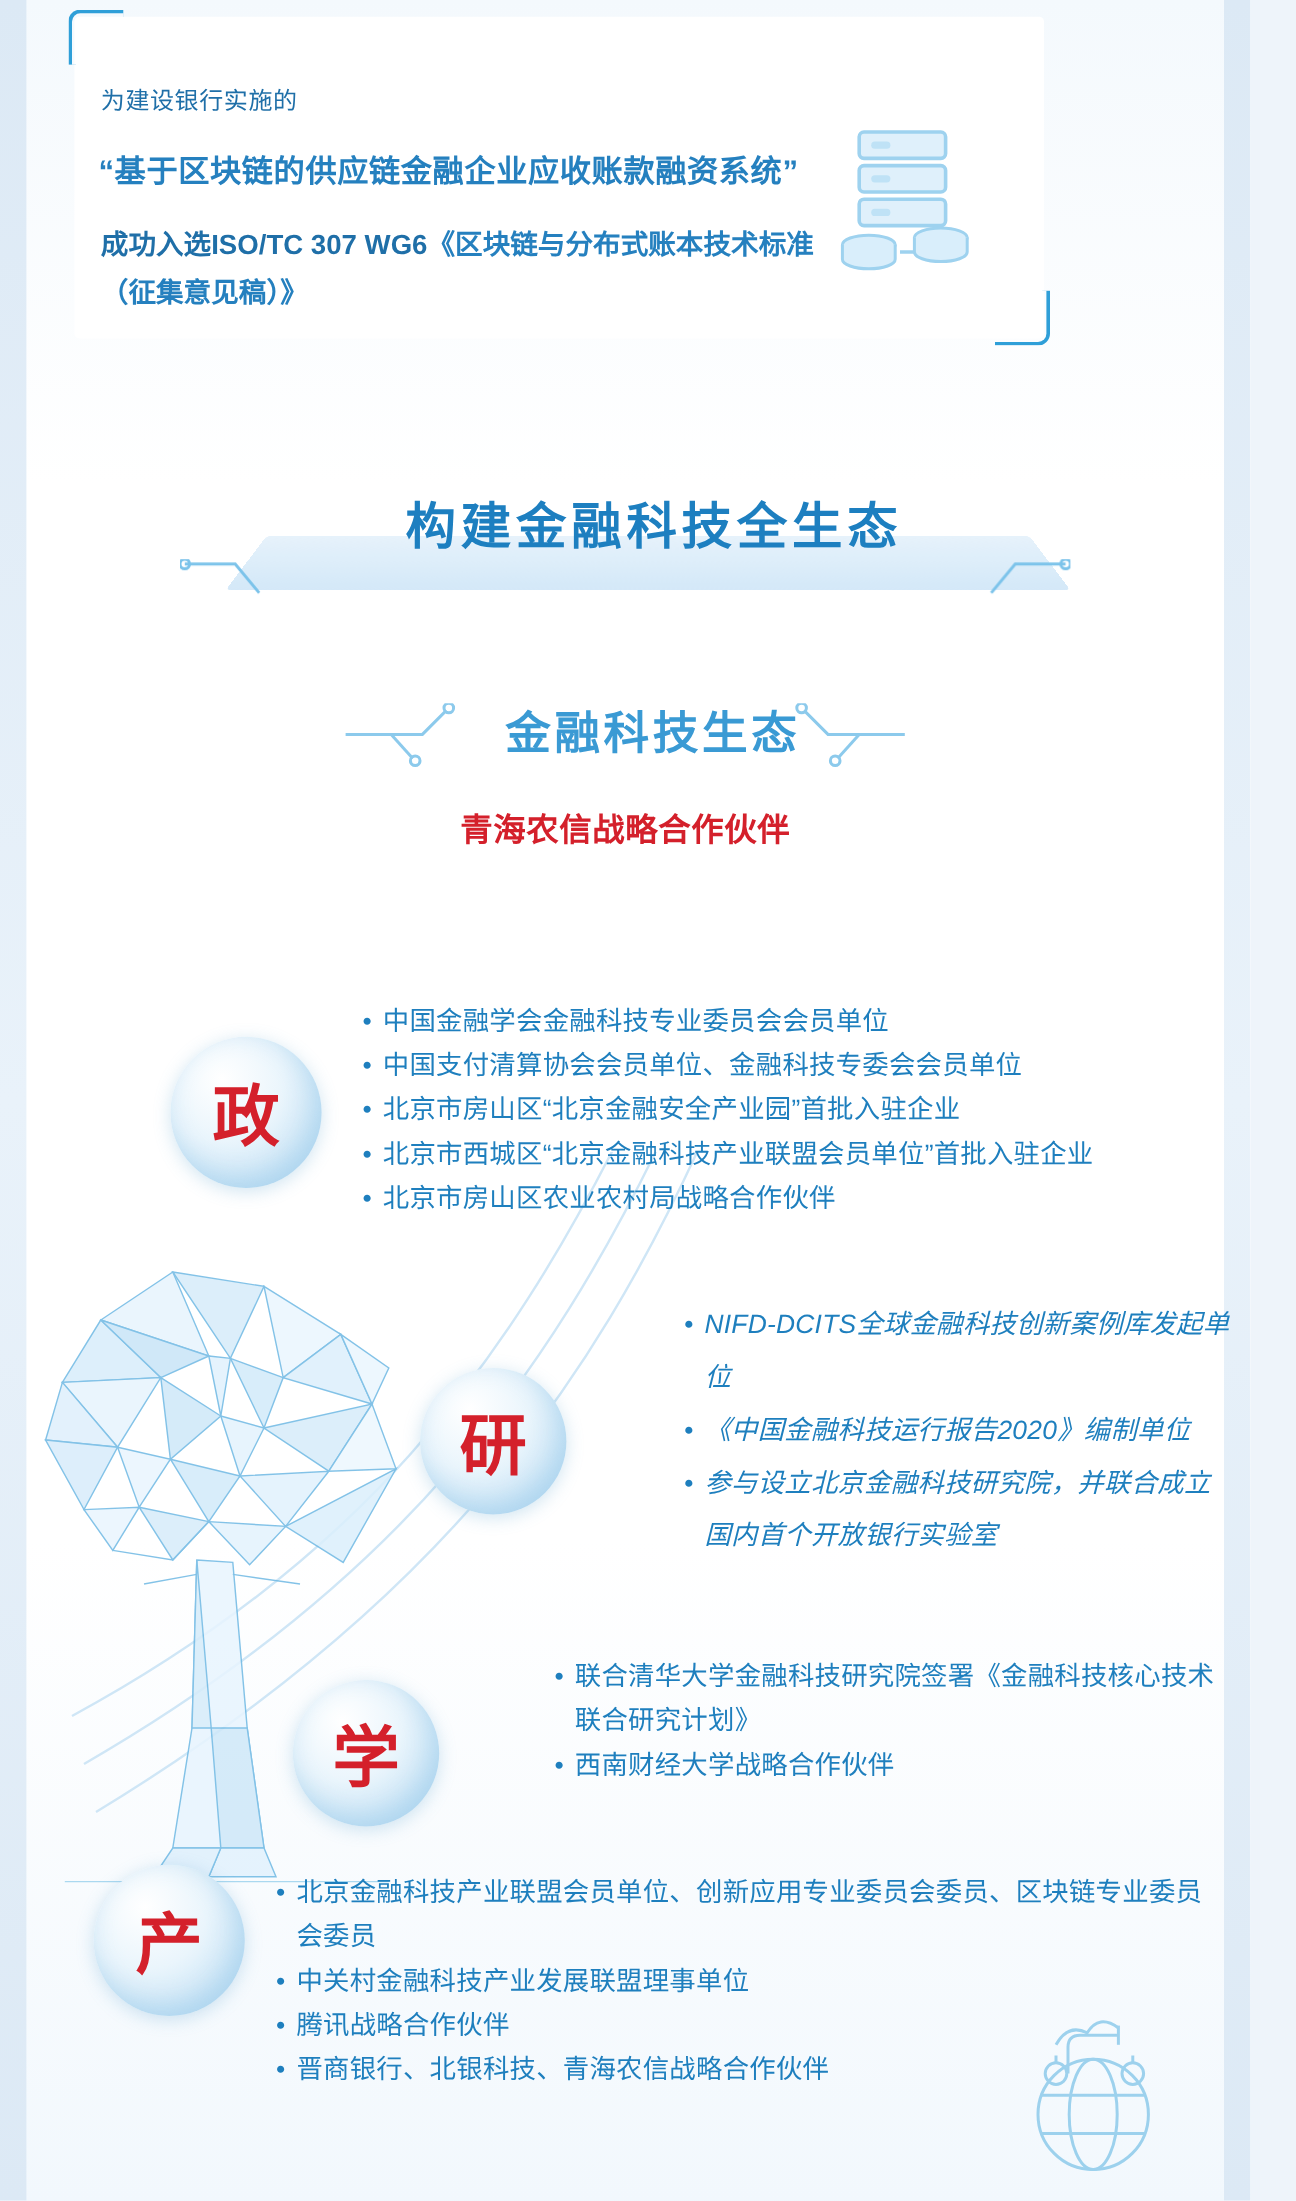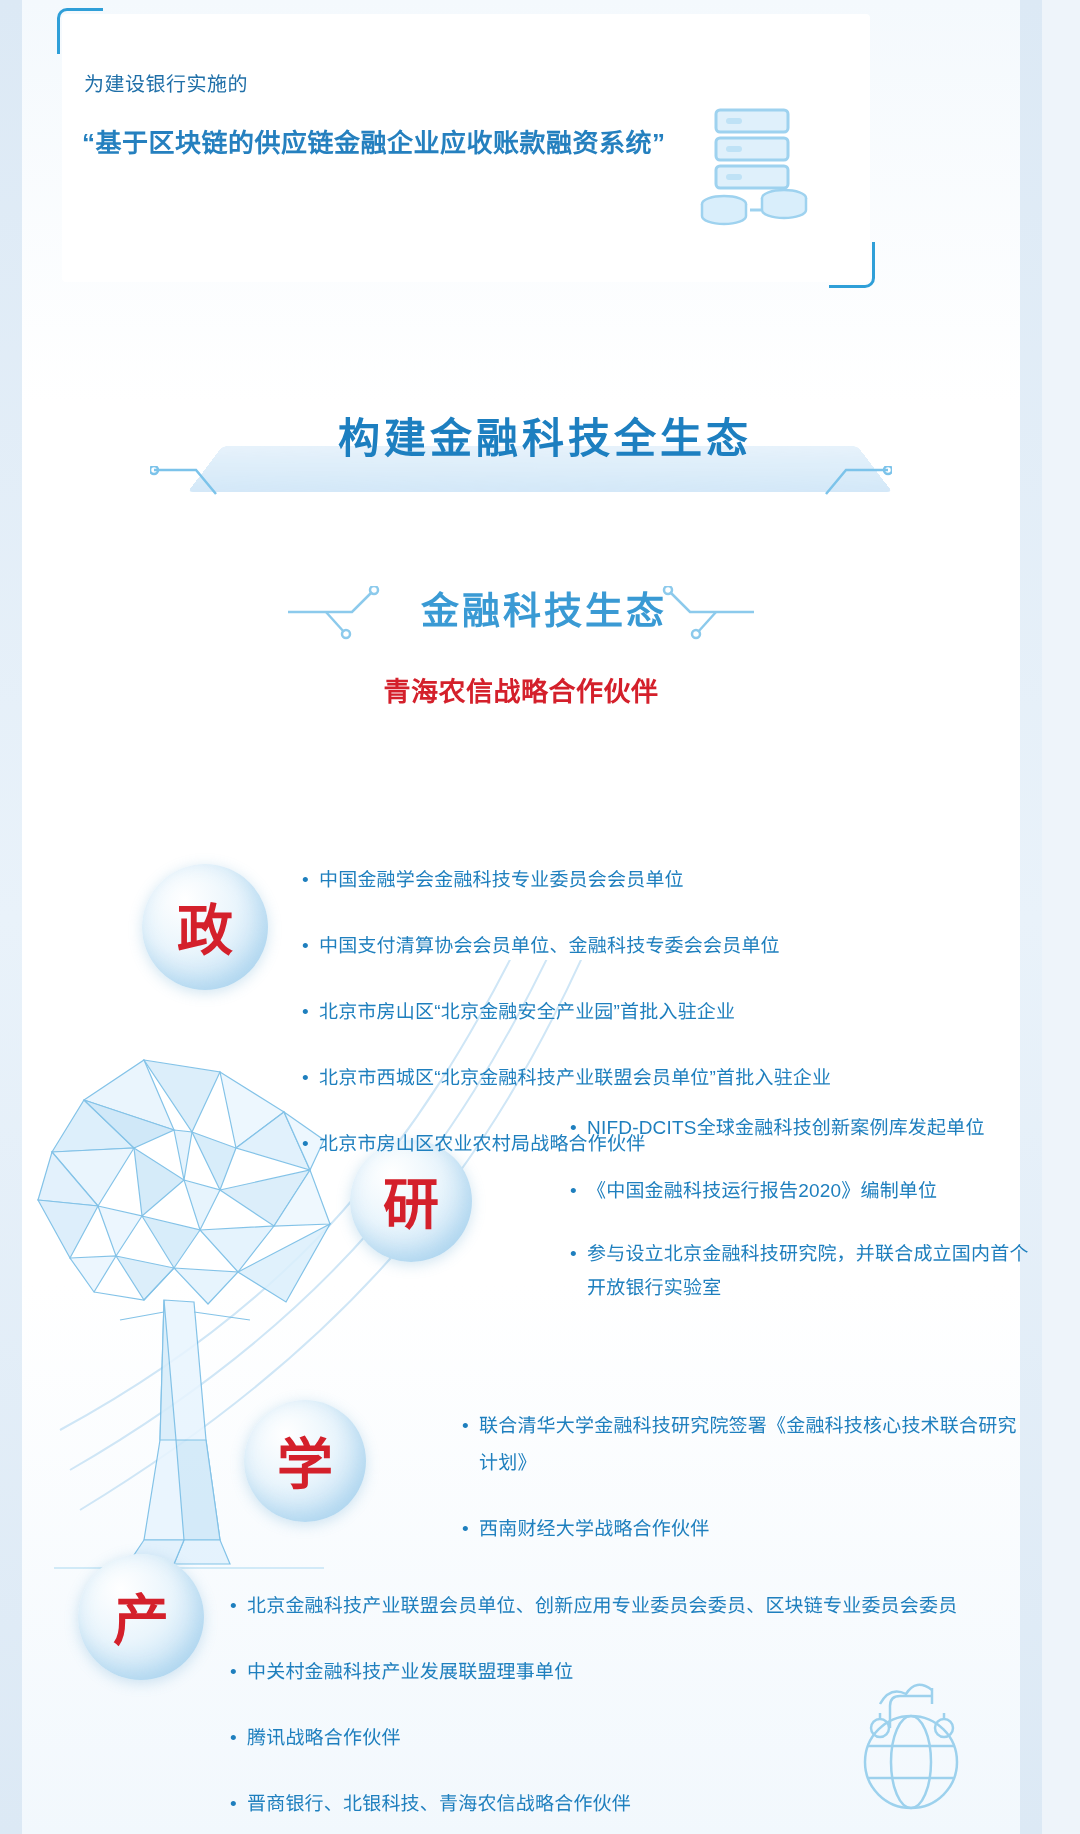--- a/index.html
+++ b/index.html
@@ -178,56 +178,58 @@
 
   #bubble-zheng { left: 142px; top: 864px;  width: 126px; height: 126px; font-size: 56px; }
   #bubble-yan   { left: 350px; top: 1140px; width: 122px; height: 122px; font-size: 56px; }
   #bubble-xue   { left: 244px; top: 1400px; width: 122px; height: 122px; font-size: 56px; }
   #bubble-chan  { left: 78px;  top: 1554px; width: 126px; height: 126px; font-size: 56px; }
 
   
   .group { position: absolute; color: #1e7fbe; }
   .group li {
     list-style: none;
-    font-size: 19px;
+    font-size: 22px;
     line-height: 37px;
     color: #1e7fbe;
     position: relative;
     padding-left: 17px;
     letter-spacing: .2px;
-    margin-top: 29px;
   }
   .group li::before {
     content: "•";
     position: absolute;
     left: 0; top: 0;
     color: #1e7fbe;
   }
   #group-zheng { left: 302px; top: 832px;  width: 700px; }
   #group-yan   { left: 570px; top: 1082px; width: 460px; }
-  #group-yan li { line-height: 34px; }
+  #group-yan li { line-height: 44px; font-style: italic; }
   #group-xue   { left: 462px; top: 1378px; width: 560px; }
   #group-chan  { left: 230px; top: 1558px; width: 790px; }
 
   .globe { position: absolute; right: 56px; bottom: 14px; opacity: .85; }
 </style>
 </head>
 <body>
 
 <div class="page">
 
   <div class="rail left"></div>
   <div class="rail right"></div>
 
   <div class="top-card">
     <div class="corner tl"></div>
     <div class="corner br"></div>
 
     <div class="lead">为建设银行实施的</div>
     <div class="headline">“基于区块链的供应链金融企业应收账款融资系统”</div>
+    <div class="sub">
+      <span class="plain">成功入选ISO/TC 307 WG6</span><span class="accent">《区块链与分布式账本技术标准（征集意见稿）》</span>
+    </div>
 
     <svg class="svr-icon" width="130" height="130" viewBox="0 0 130 130">
       <g fill="none" stroke="#9ed2ef" stroke-width="3">
         <rect x="24" y="6" width="72" height="22" rx="4" fill="#dff0fb"></rect>
         <rect x="24" y="34" width="72" height="22" rx="4" fill="#dff0fb"></rect>
         <rect x="24" y="62" width="72" height="22" rx="4" fill="#dff0fb"></rect>
       </g>
       <g fill="#bfe2f6">
         <rect x="34" y="14" width="16" height="6" rx="3"></rect>
         <rect x="34" y="42" width="16" height="6" rx="3"></rect>

